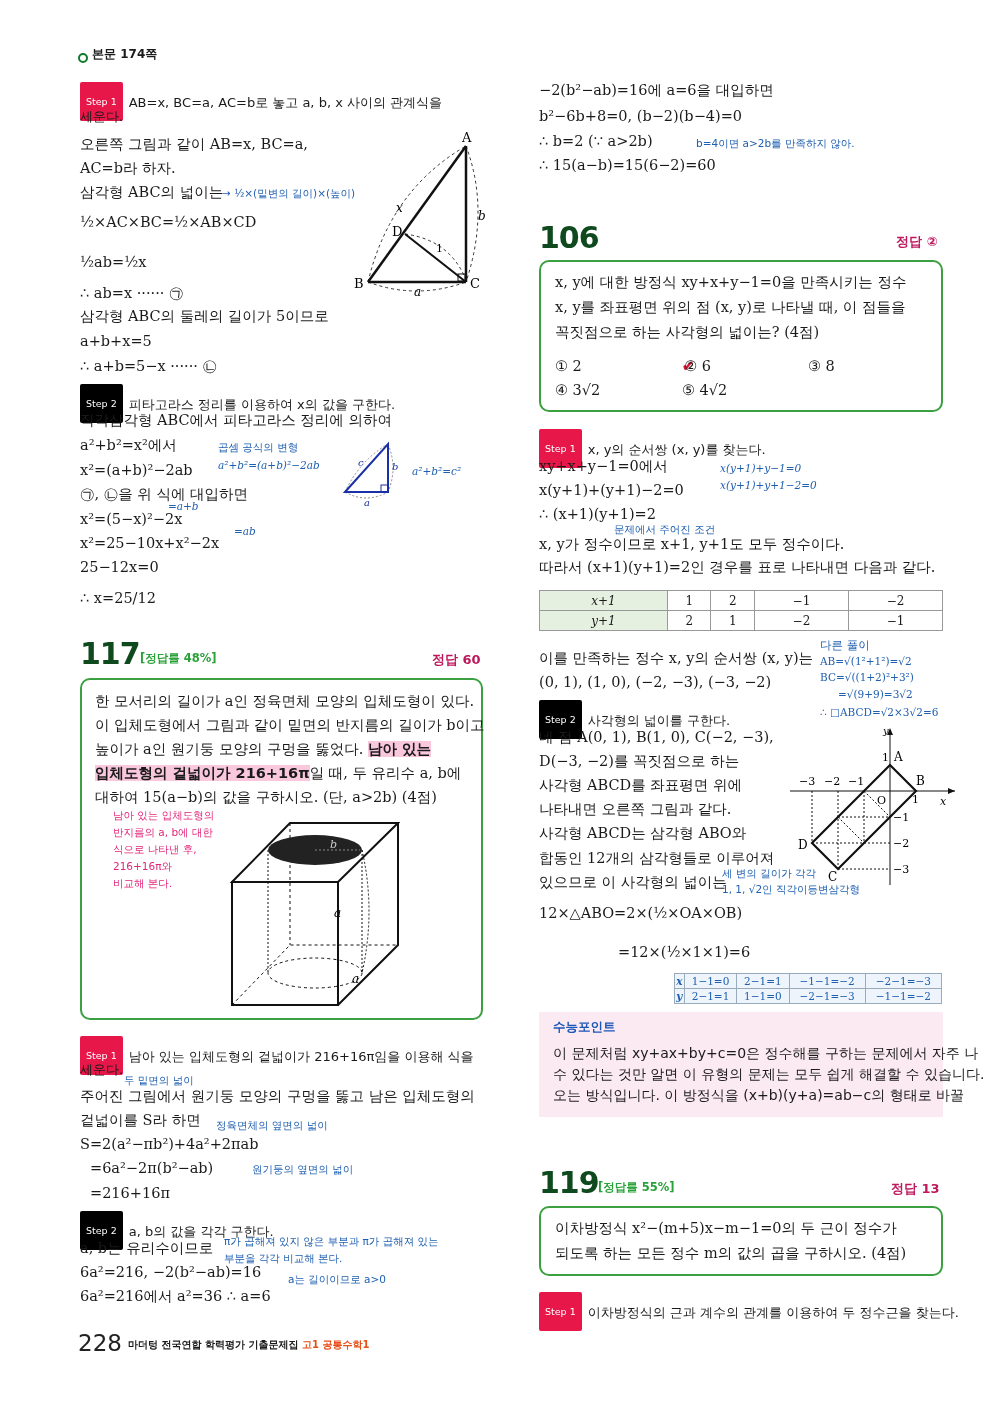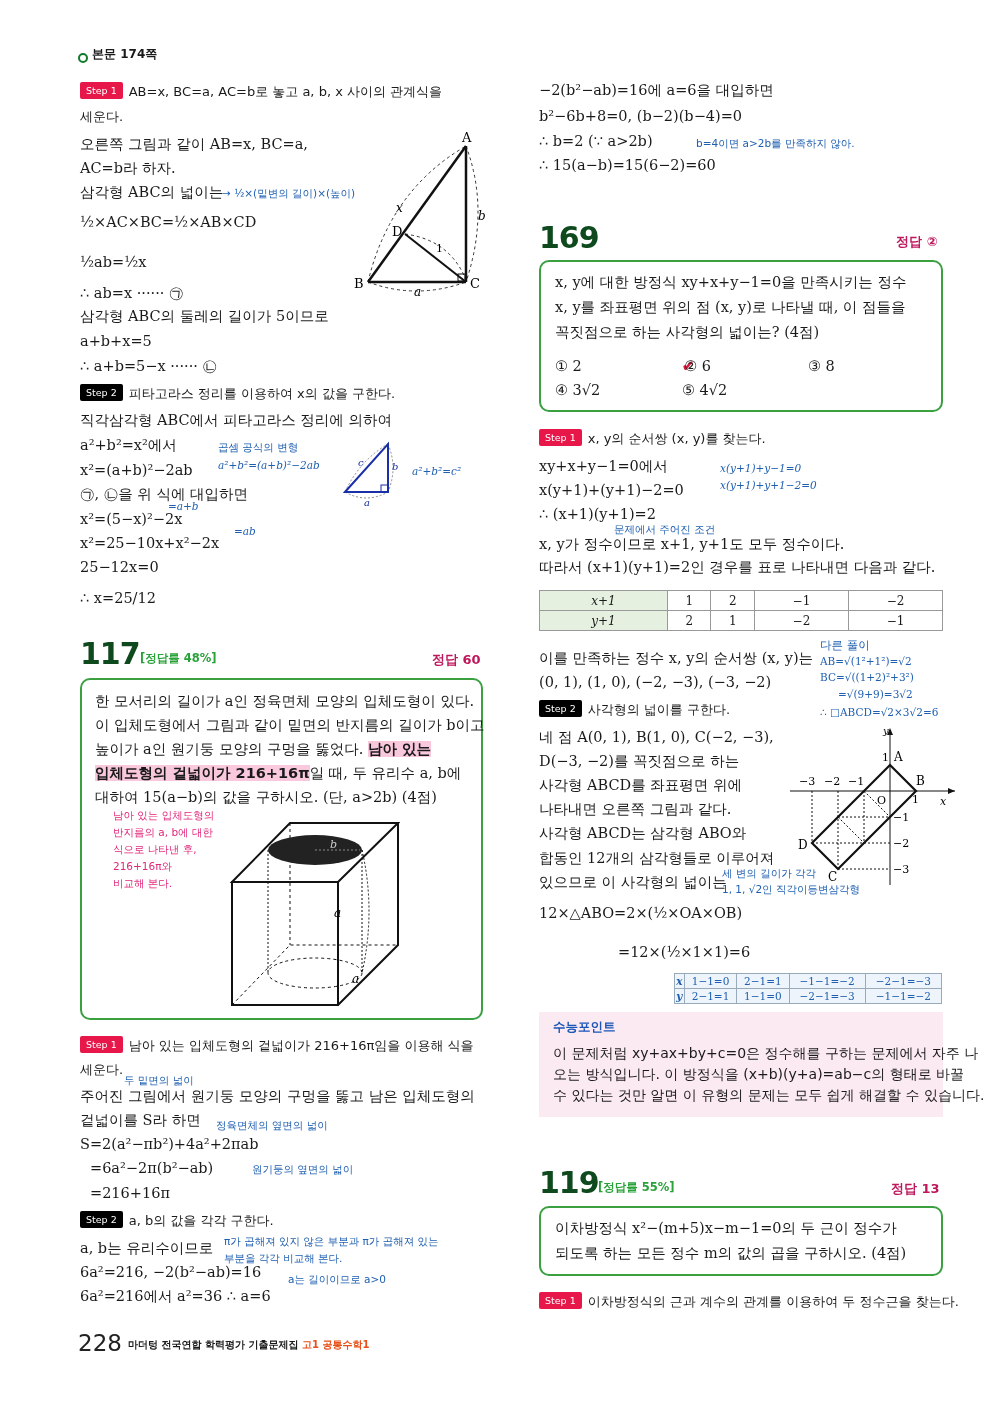--- a/index.html
+++ b/index.html
@@ -1,20 +1,20 @@
 <!DOCTYPE html>
 <html><head>
 <meta charset="utf-8">
 <style>
 *{box-sizing:border-box;margin:0;padding:0}
 body{width:1008px;height:1413px;background:#fff;position:relative;font-family:"DejaVu Serif","Liberation Serif",serif;color:#1a1a1a;overflow:hidden}
 .abs{position:absolute}
 .line{position:absolute;font-size:14.5px;white-space:nowrap;line-height:20px}
 .sans{font-family:"DejaVu Sans","Liberation Sans",sans-serif}
-.step{display:inline-block;font-family:"DejaVu Sans","Liberation Sans",sans-serif;font-size:9.5px;color:#fff;padding:2px 6px;border-radius:2px;margin-right:6px;vertical-align:2px;line-height:13px}
+.step{display:inline-block;font-family:"DejaVu Sans","Liberation Sans",sans-serif;font-size:9.5px;color:#fff;padding:13px 6px;border-radius:2px;margin-right:6px;vertical-align:2px;line-height:13px}
 .step.red{background:#e8174a}
 .step.blue{background:#000000}
 .stephead{font-family:"DejaVu Sans","Liberation Sans",sans-serif;font-size:13px;font-weight:500}
 .note{position:absolute;font-family:"DejaVu Sans","Liberation Sans",sans-serif;font-size:10.5px;color:#1f5fb0;white-space:nowrap;line-height:14px}
 .pink{color:#e0267a}
 .probnum{position:absolute;font-family:"DejaVu Sans","Liberation Sans",sans-serif;font-size:30px;font-weight:bold;color:#0f4a1f;letter-spacing:-1px}
 .rate{position:absolute;font-family:"DejaVu Sans","Liberation Sans",sans-serif;font-size:11.5px;font-weight:bold;color:#2aa23a}
 .answer{position:absolute;font-family:"DejaVu Sans","Liberation Sans",sans-serif;font-size:13px;font-weight:bold;color:#be185d;white-space:nowrap}
 .box{position:absolute;border:2px solid #3aa040;border-radius:10px}
 .qtext{position:absolute;font-size:14.5px;line-height:24px;white-space:nowrap}
@@ -151,21 +151,21 @@
 
 <div class="footer-num">228</div>
 <div class="abs sans" style="left:128px;top:1338px;font-size:10px;font-weight:bold;white-space:nowrap"><span>마더텅 전국연합 학력평가 기출문제집</span> <span style="color:#e8501a">고1 공통수학1</span></div>
 
 <div class="line" style="left:539px;top:80px">−2(b²−ab)=16에 a=6을 대입하면</div>
 <div class="line" style="left:539px;top:106px">b²−6b+8=0, (b−2)(b−4)=0</div>
 <div class="line" style="left:539px;top:131px">∴ b=2 (∵ a&gt;2b)</div>
 <div class="note" style="left:696px;top:136px">b=4이면 a&gt;2b를 만족하지 않아.</div>
 <div class="line" style="left:539px;top:155px">∴ 15(a−b)=15(6−2)=60</div>
 
-<div class="probnum" style="left:539px;top:220px">169</div>
+<div class="probnum" style="left:539px;top:220px">106</div>
 <div class="answer" style="left:896px;top:233px">정답 ②</div>
 <div class="box" style="left:539px;top:260px;width:404px;height:152px"></div>
 <div class="qtext" style="left:555px;top:270px">x, y에 대한 방정식 xy+x+y−1=0을 만족시키는 정수</div>
 <div class="qtext" style="left:555px;top:295px">x, y를 좌표평면 위의 점 (x, y)로 나타낼 때, 이 점들을</div>
 <div class="qtext" style="left:555px;top:320px">꼭짓점으로 하는 사각형의 넓이는? (4점)</div>
 <div class="qtext" style="left:555px;top:354px">① 2</div>
 <div class="qtext" style="left:682px;top:354px"><span style="color:#d81b3a;font-weight:bold">✔</span><span style="margin-left:-10px">② 6</span></div>
 <div class="qtext" style="left:808px;top:354px">③ 8</div>
 <div class="qtext" style="left:555px;top:378px">④ 3√2</div>
 <div class="qtext" style="left:682px;top:378px">⑤ 4√2</div>
@@ -271,22 +271,22 @@
         <td>−2−1=−3</td>
         <td>−1−1=−2</td>
       </tr>
 </tbody>
   </table>
 
 <div class="point"></div>
 <div class="abs sans" style="left:553px;top:1019px;font-size:12.5px;font-weight:bold;color:#1a55b8">수능포인트</div>
 <div class="abs sans" style="left:553px;top:1043px;font-size:14px;line-height:21px;white-space:nowrap">
   <div>이 문제처럼 xy+ax+by+c=0은 정수해를 구하는 문제에서 자주 나</div>
+    <div>수 있다는 것만 알면 이 유형의 문제는 모두 쉽게 해결할 수 있습니다.</div>
     <div>오는 방식입니다. 이 방정식을 (x+b)(y+a)=ab−c의 형태로 바꿀</div>
-    <div>수 있다는 것만 알면 이 유형의 문제는 모두 쉽게 해결할 수 있습니다.</div>
 </div>
 
 <div class="probnum" style="left:539px;top:1165px">119</div>
 <div class="rate" style="left:598px;top:1180px">[정답률 55%]</div>
 <div class="answer" style="left:891px;top:1180px">정답 13</div>
 <div class="box" style="left:539px;top:1206px;width:404px;height:70px"></div>
 <div class="qtext" style="left:555px;top:1216px">이차방정식 x²−(m+5)x−m−1=0의 두 근이 정수가</div>
 <div class="qtext" style="left:555px;top:1241px">되도록 하는 모든 정수 m의 값의 곱을 구하시오. (4점)</div>
 <div class="line stephead" style="left:539px;top:1292px"><span class="step red">Step 1</span><span>이차방정식의 근과 계수의 관계를 이용하여 두 정수근을 찾는다.</span></div>
 

